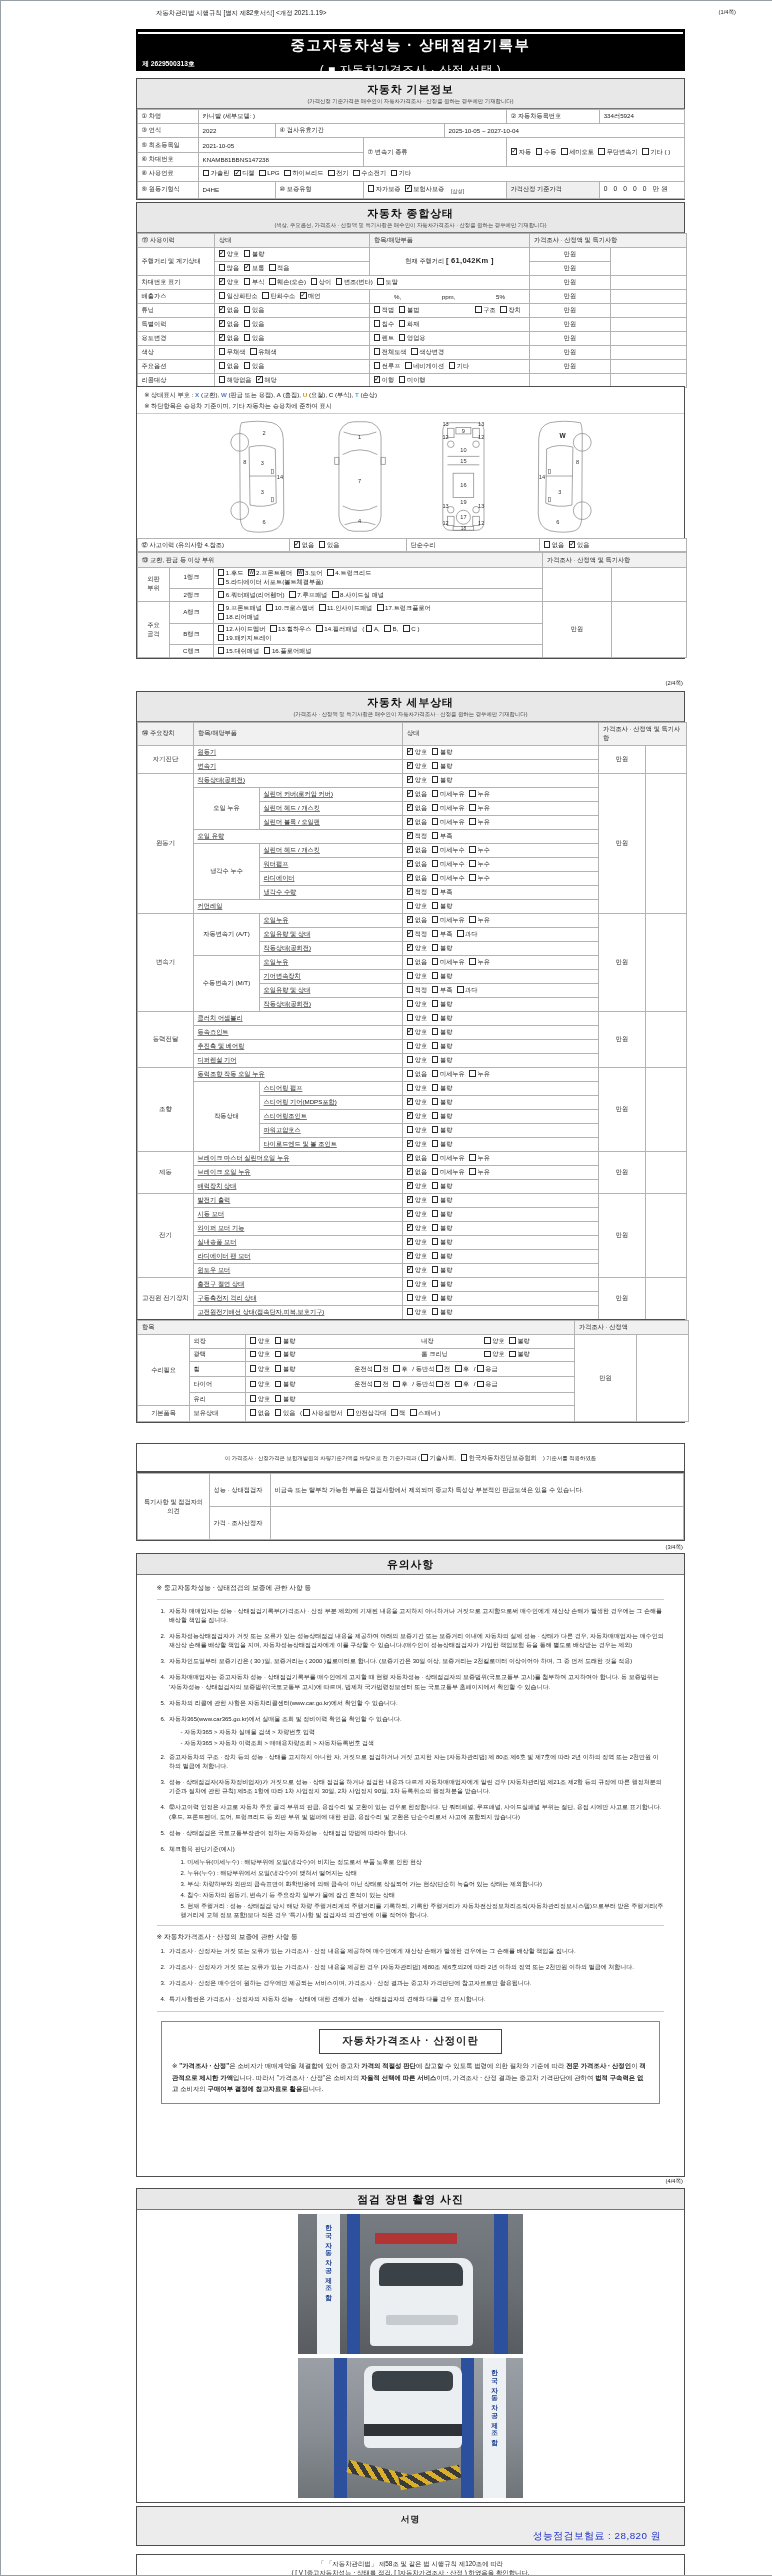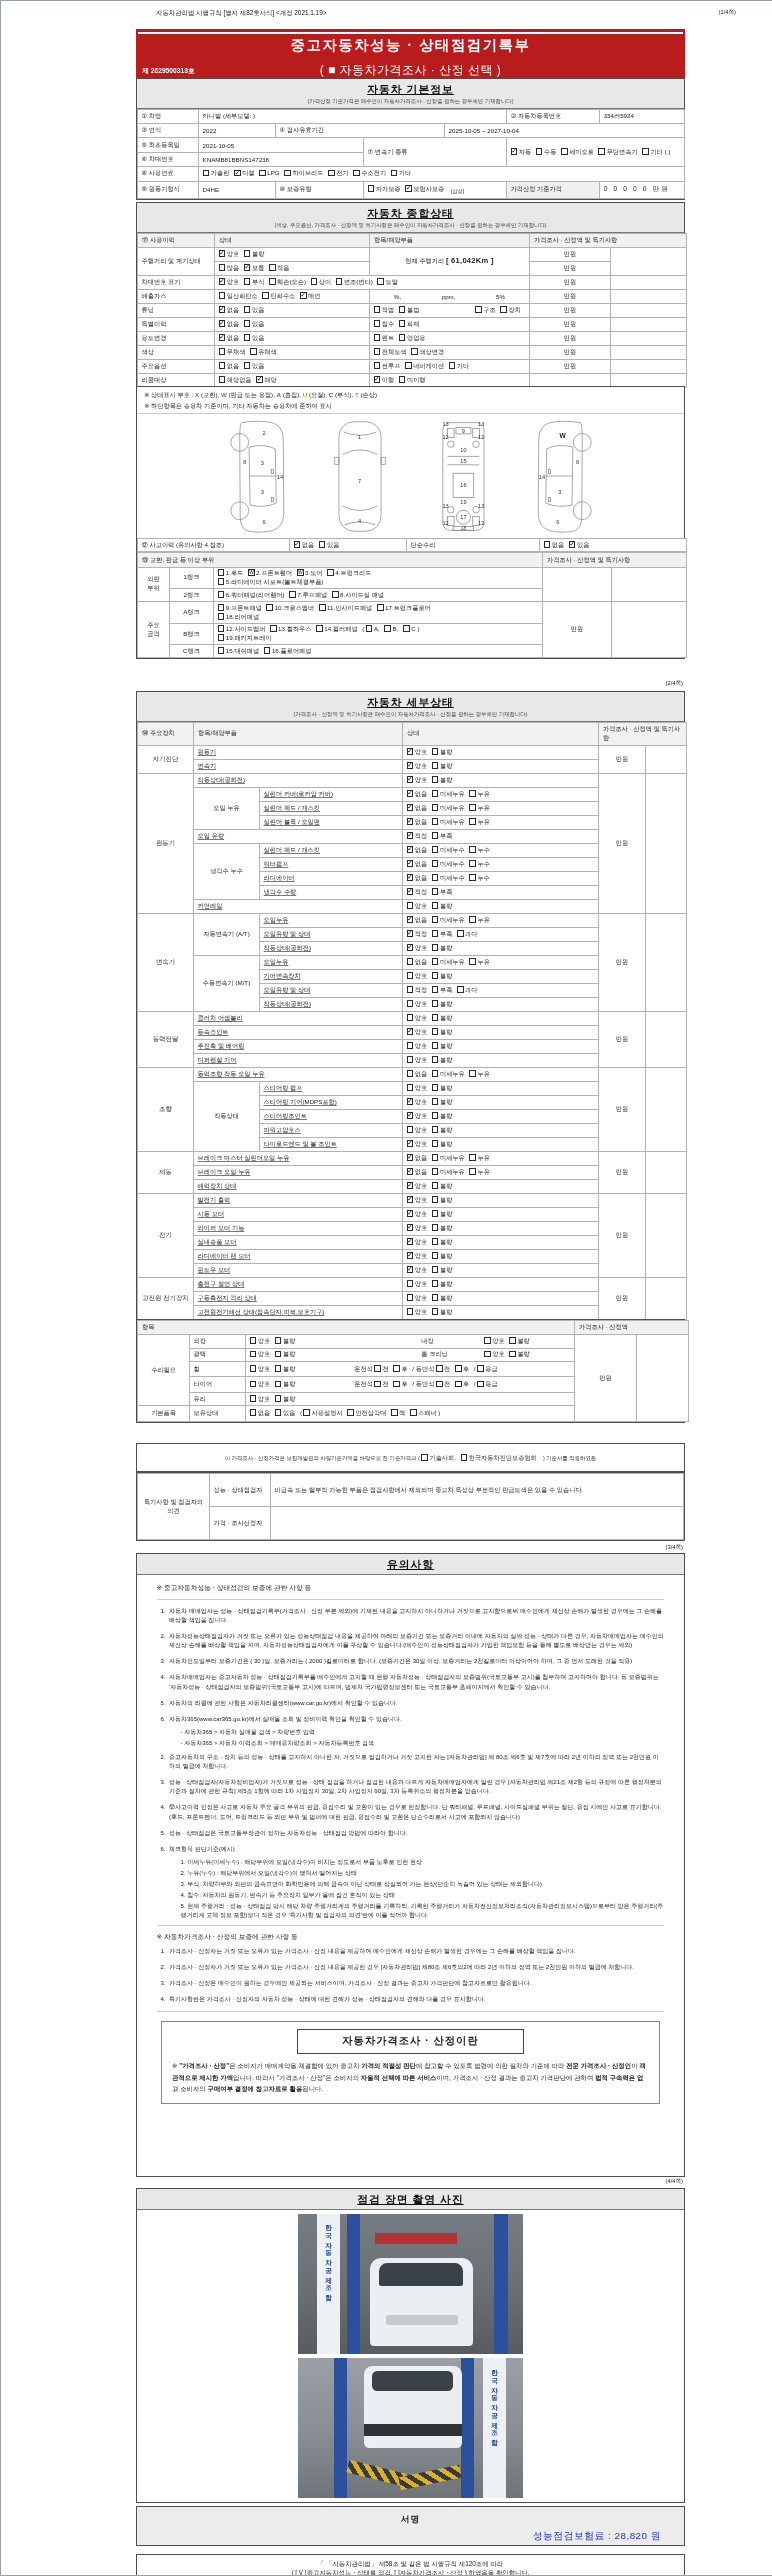--- a/index.html
+++ b/index.html
@@ -2,41 +2,41 @@
 <html style="font-size:8.2px"><head>
 <meta charset="utf-8">
 <style>
   * { margin:0; padding:0; box-sizing:border-box; }
   html,body { background:#fff; }
   body { font-family:"Liberation Sans","DejaVu Sans",sans-serif; color:#1d1d1d; width:773px; }
   .page { position:relative; width:773px; height:2576px; background:#fff; border:0.5px solid #98a0a6; overflow:hidden; }
   .sec { position:absolute; left:135px; width:549px; background:#fff; }
   .frame { border:1.5px solid #4e4e4e; }
   .sec-head { background:#e8e8e8; border-bottom:1px solid #777; text-align:center; padding:3.6px 0 2.6px; }
-  .sec-title { font-size:10.8px; font-weight:bold; letter-spacing:1px; color:#111;text-decoration:underline; }
+  .sec-title { font-size:10.8px; font-weight:bold; letter-spacing:1px; color:#111; }
   .sec-note { font-size:5.4px; color:#444; margin-top:1.5px; }
   table { border-collapse:collapse; width:100%; table-layout:fixed; }
   td { border:0.5px solid #b3b3b3; font-size:6.2px; padding:1px 3.6px; vertical-align:middle; text-align:left; background:#fff; }
   td.ctr { text-align:center; }
   td.prc { text-align:center; color:#222; }
   td.rmk { background:#fff; }
   .gtop { border-top:0.8px solid #8d8d8d; }
   .thead td { background:#f1f1f1; font-size:6.2px; padding:2.1px 4.1px; }
   .cb { display:inline-block; width:6.7px; height:6.7px; border:1px solid #2c2c2c; background:#fff; position:relative; vertical-align:-1px; }
   .cb.on::after { content:"✓"; position:absolute; left:-0.5px; top:-2.1px; font-size:7.2px; font-weight:700; color:#111; line-height:7.2px; }
   .cb .mk { position:absolute; left:0.3px; top:-0.3px; font-size:4.9px; font-weight:700; color:#5a6070; line-height:5.2px; }
   .opt { display:inline-block; margin-right:4.6px; white-space:nowrap; font-size:6.2px; }
   .olb { margin-left:1.5px; }
   .pretx { margin-right:1.5px; }
   .u { text-decoration:underline; text-decoration-color:#777; text-underline-offset:1px; }
   .pgmark { position:absolute; font-size:5.7px; color:#222; }
   
   #reg-text { position:absolute; left:155px; top:8.2px; font-size:6.4px; color:#111; }
   
-  #title-band { position:absolute; left:135px; top:28px; width:549px; height:49px; background:#b91c1c; color:#fff; }
+  #title-band { position:absolute; left:135px; top:28px; width:549px; height:42px; background:#000000; color:#fff; }
   .band-line { height:2.1px; background:#fff; margin:2.6px 2.1px 0; }
   .band-title { text-align:center; font-size:14.4px; font-weight:bold; letter-spacing:1.5px; margin-top:2.6px; }
   .band-sub { text-align:center; font-size:12px; margin-top:7px; letter-spacing:0.5px; }
   .band-note { text-align:center; font-size:5.4px; margin-top:1px; color:#e8e8e8; }
   #doc-no { position:absolute; left:6.2px; bottom:2.1px; font-size:6.7px; font-weight:bold; color:#fff; }
   
   #sec-basic { top:77px; }
   .btable td { height:14.4px; }
   .graycell { background:#efefef; }
   .digits { letter-spacing:2.1px; font-size:6.7px; }
@@ -80,21 +80,21 @@
   
   #sec-notice { top:1552px; height:624px; overflow:hidden; }
   .notice-body { padding:6.2px 19.6px 5.2px; }
   .nblock-head { font-size:6.7px; margin:3.1px 0 5.2px; color:#222; }
   .hline { border-top:0.5px solid #ccc; margin:5.2px 0 7.2px; }
   .nitem { display:flex; gap:3.6px; margin-bottom:6.7px; font-size:6px; line-height:1.55; color:#222; }
   .nno { min-width:8.8px; text-align:right; }
   .ntext { flex:1; }
   .nsub { margin:-3.1px 0 5.2px 24px; font-size:6px; line-height:1.5; }
   .pricing-outer { border:0.5px solid #888; margin:8.2px 4.1px 0; padding:7.2px 10.3px 8.2px; }
-  .pricing-title { width:227px; margin:0 auto 6.2px; border:1px solid #444; text-align:center; font-size:10.3px; font-weight:bold; letter-spacing:1px; padding:4.6px 0; }
+  .pricing-title { width:183px; margin:0 auto 6.2px; border:1px solid #444; text-align:center; font-size:10.3px; font-weight:bold; letter-spacing:1px; padding:4.6px 0; }
   .pricing-body { font-size:6.4px; line-height:1.8; color:#222; }
   
   #sec-photos { top:2187px; }
   .photo { width:225px; height:140px; margin:4.1px auto; position:relative; overflow:hidden; background:linear-gradient(180deg,#777c82 0%,#6a6f74 55%,#585c60 100%); }
   .ph-pillar { position:absolute; top:0; width:23px; height:100%; background:#eef1f4; display:flex; justify-content:center; }
   .ph-pillar span { writing-mode:vertical-rl; font-size:6.7px; font-weight:bold; color:#1c3f90; letter-spacing:2.1px; padding-top:5.2px; }
   .ph-post { position:absolute; width:13.4px; background:#2c4f9e; }
   .ph-banner { position:absolute; background:#b23434; }
   .ph-car { position:absolute; background:#eceff1; }
   .ph-glass { position:absolute; background:#3a4248; }

